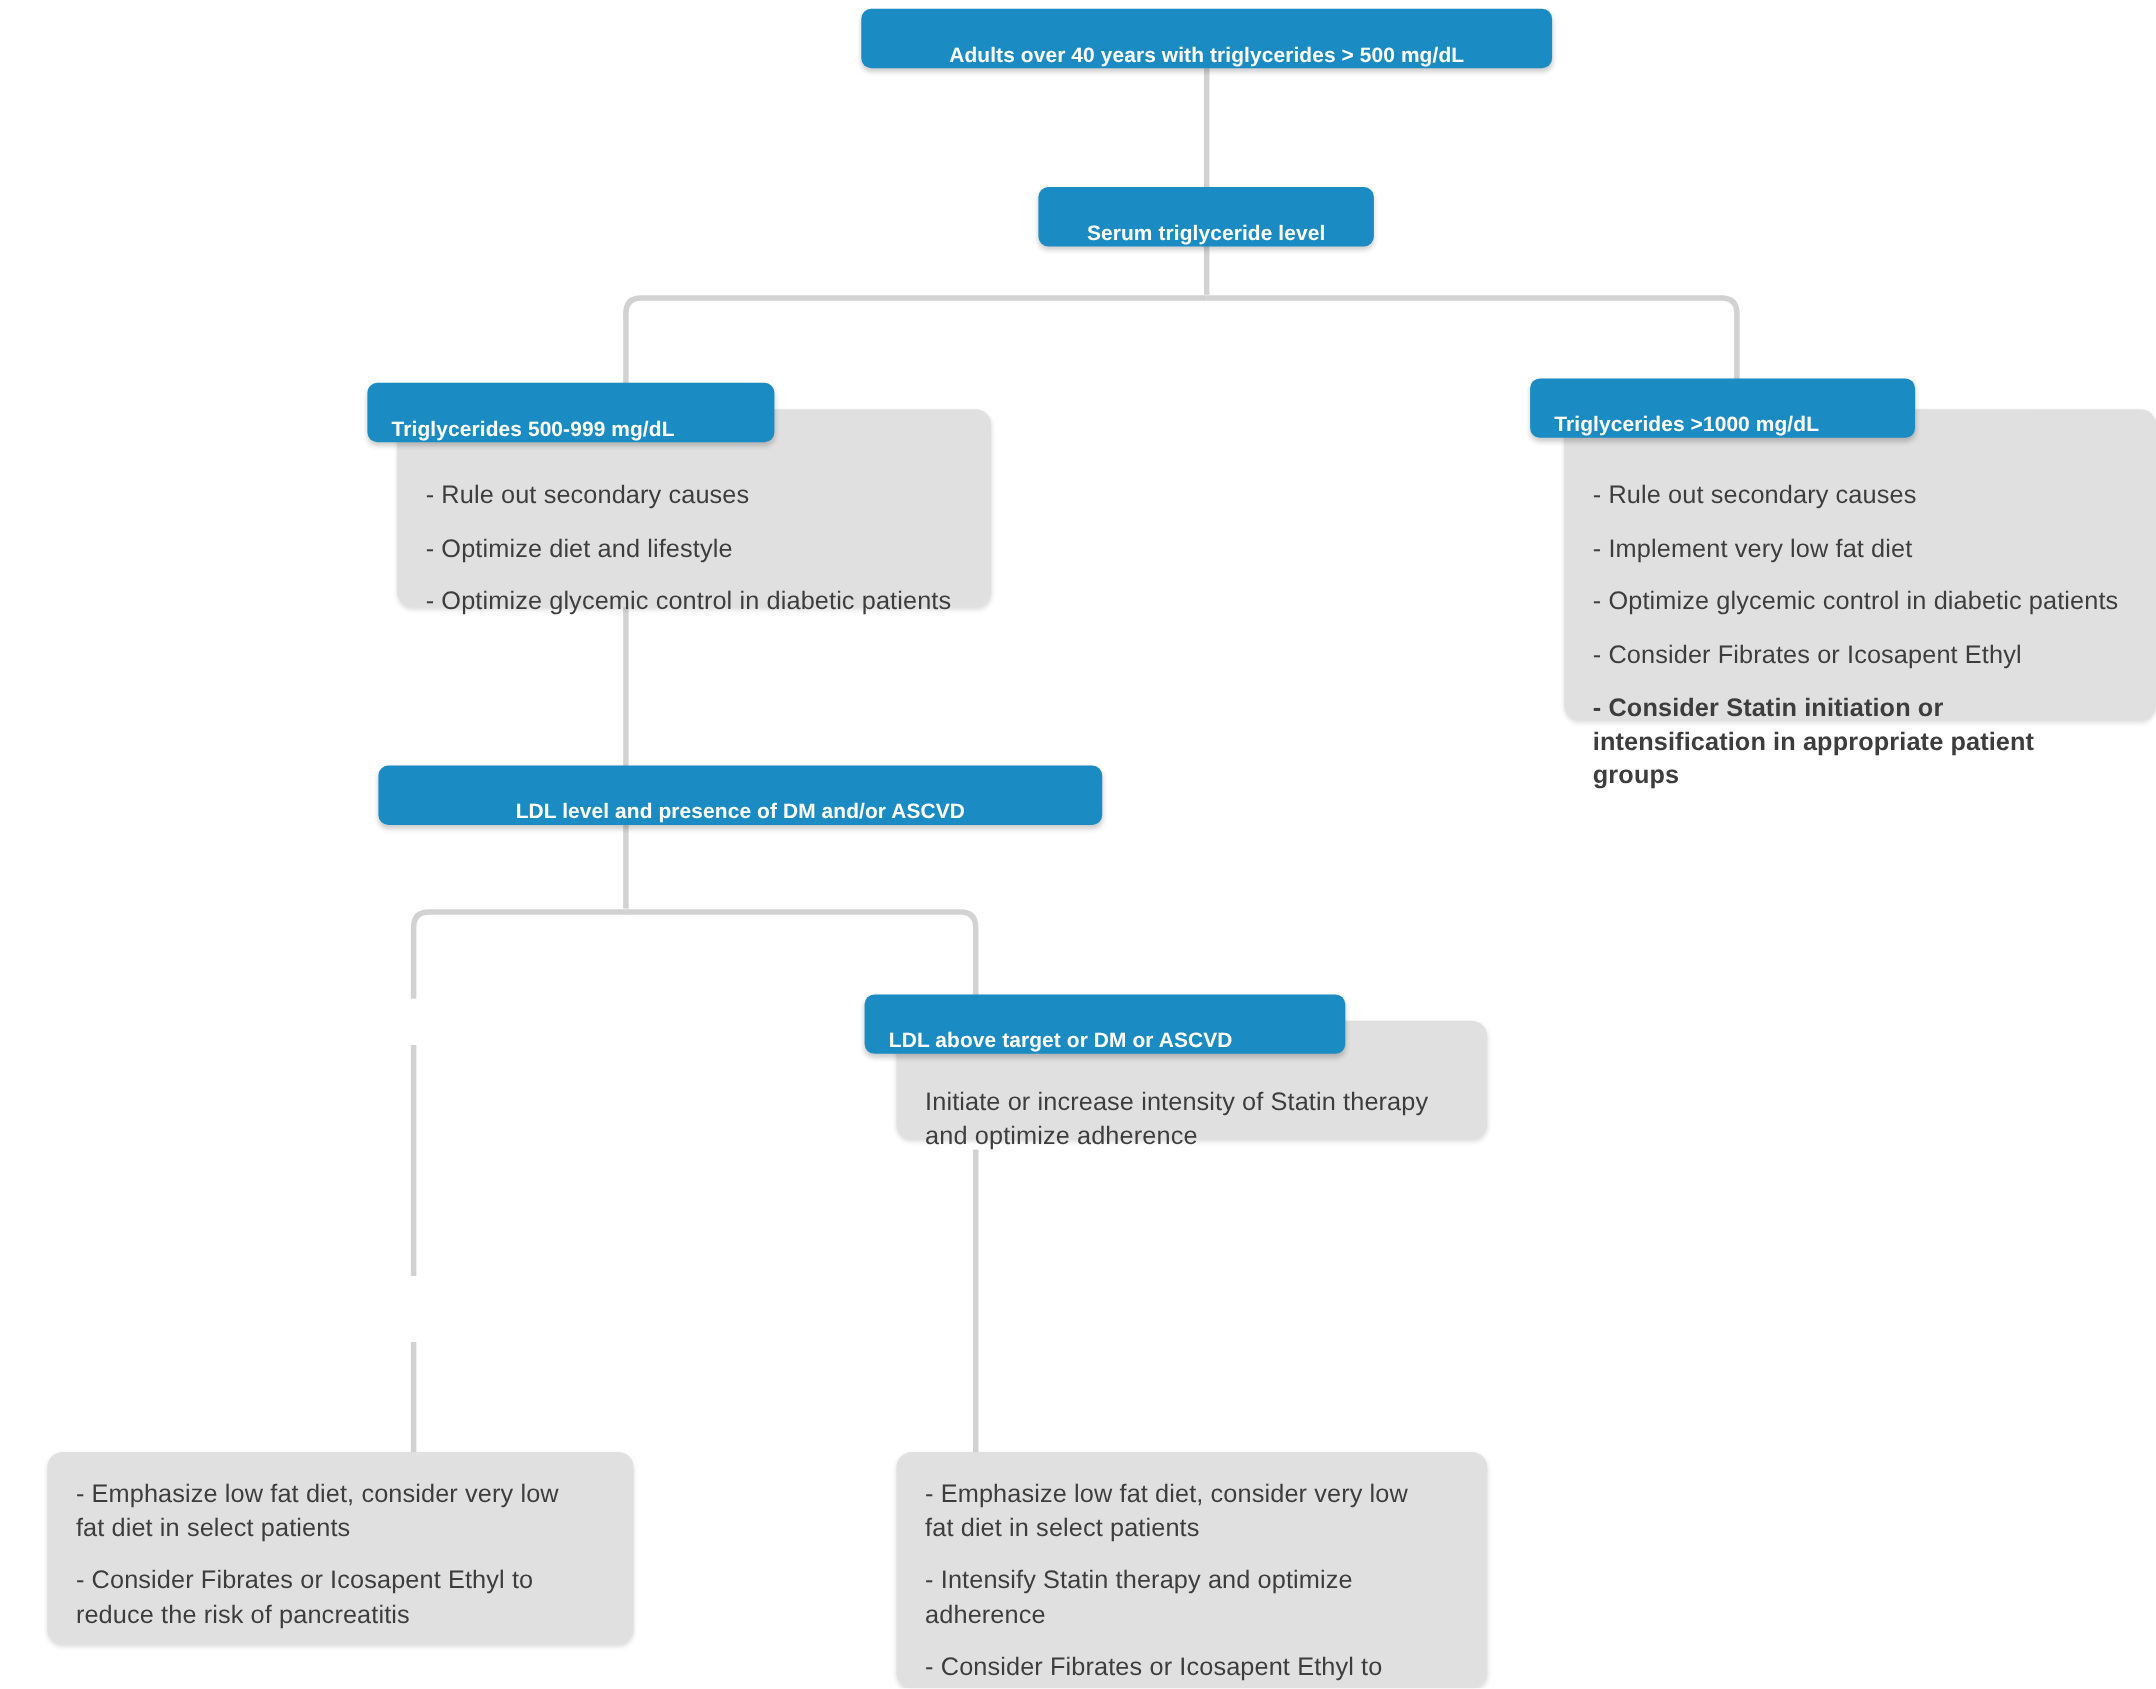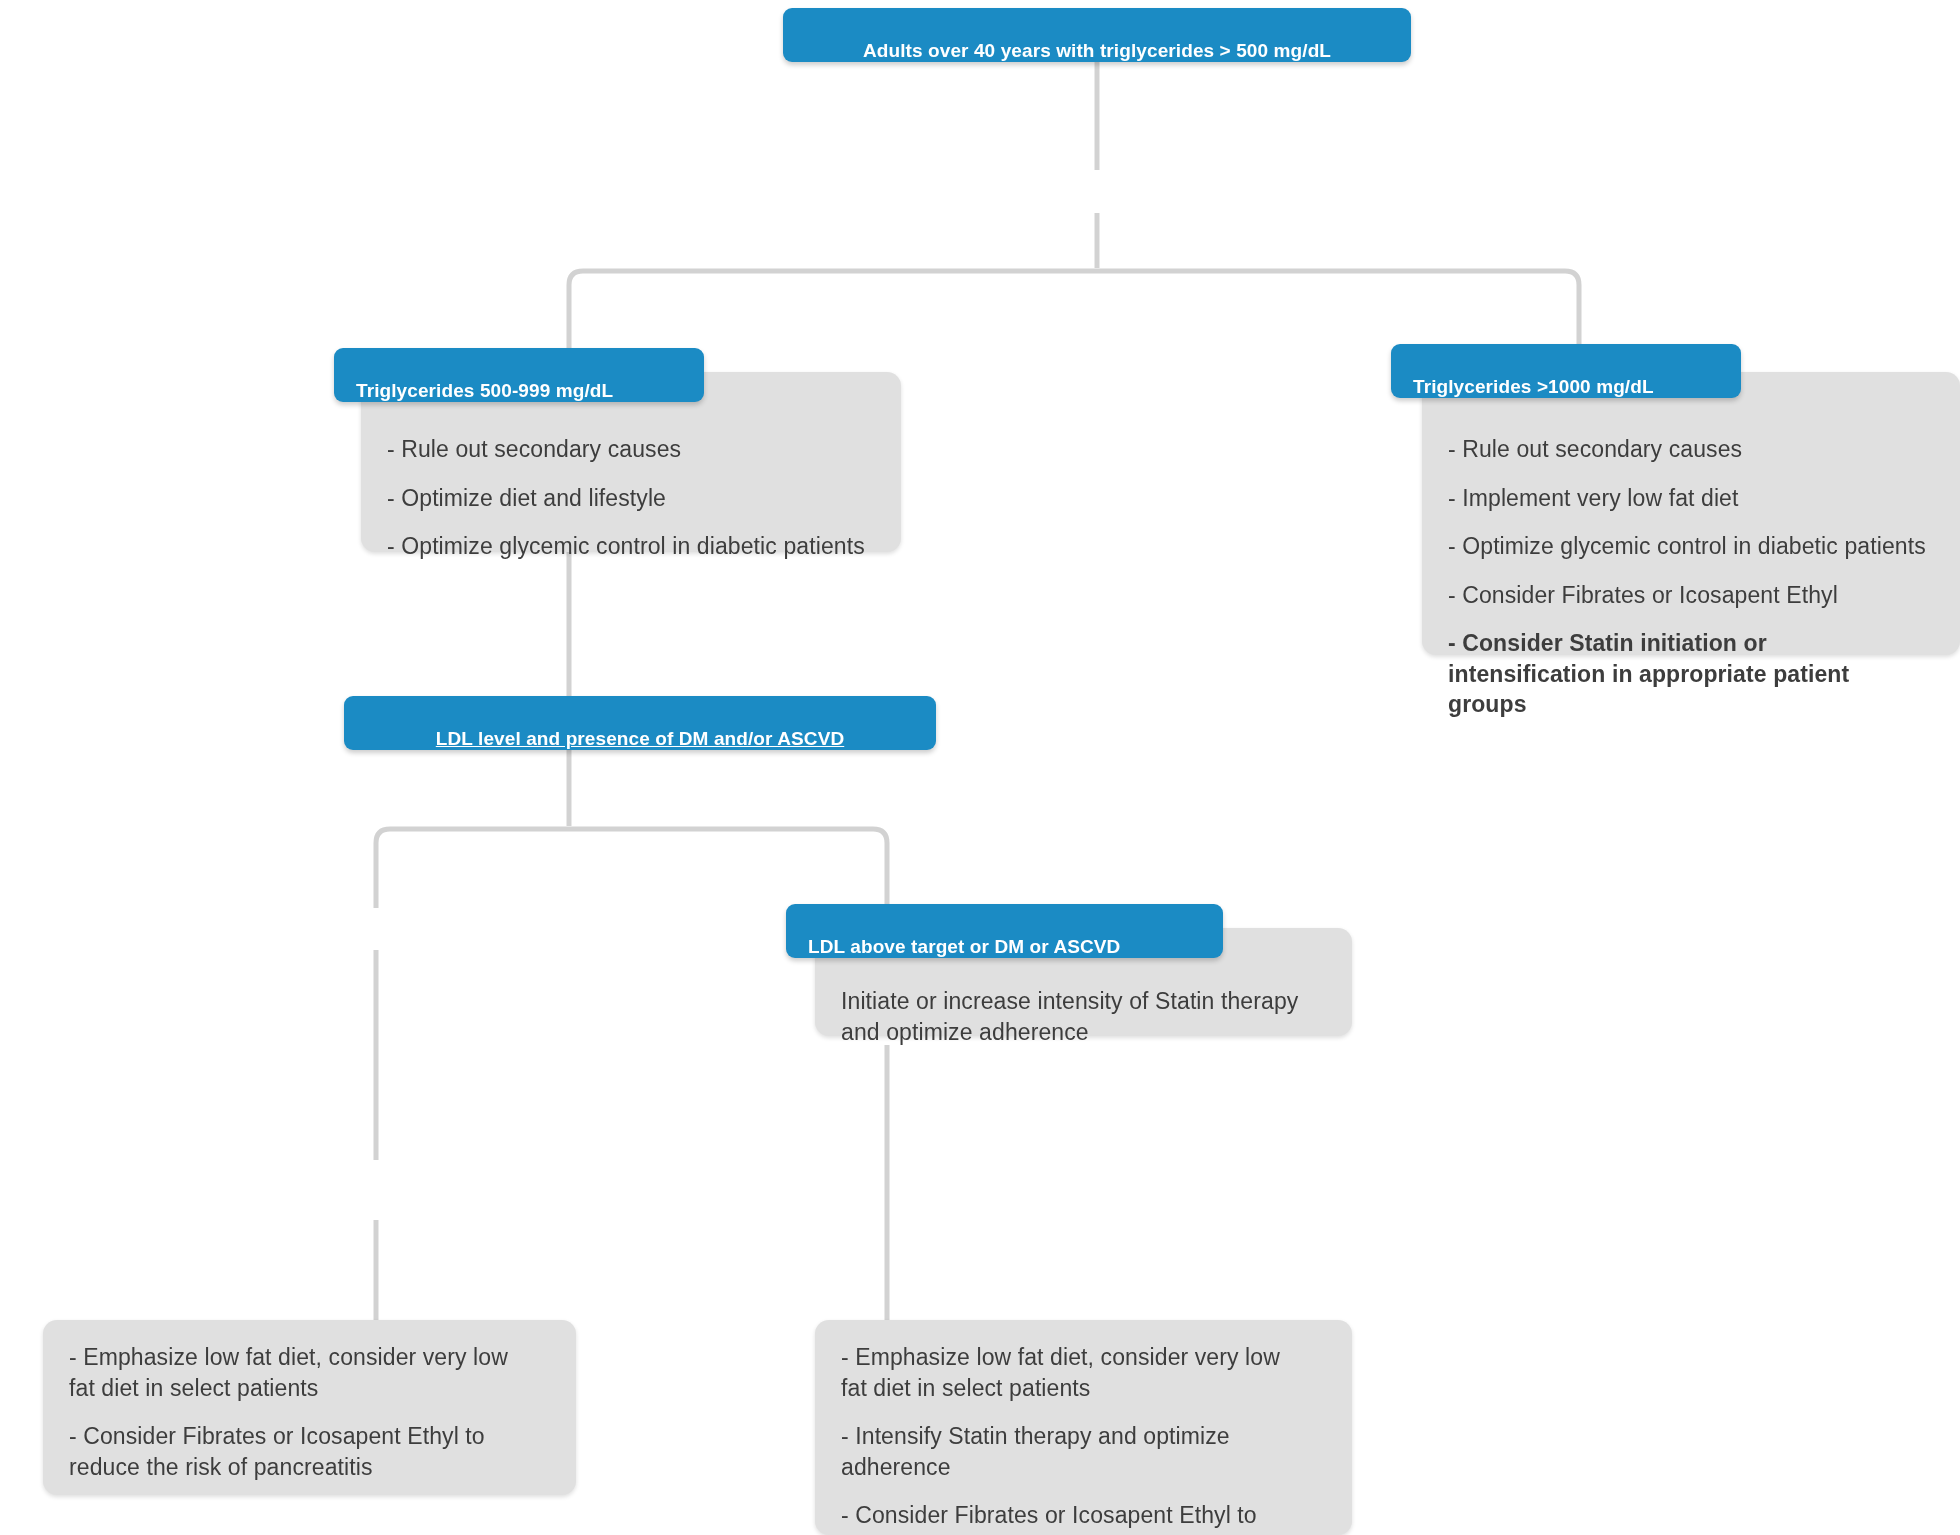--- a/index.html
+++ b/index.html
@@ -89,20 +89,23 @@
       <path d="M376,1220 L376,1320"></path>
 
       <path d="M887,1045 L887,1320"></path>
     </g>
   </svg>
 
   <div class="header center" style="left:783px; top:8px; width:628px; height:54px;">
     <span>Adults over 40 years with triglycerides &gt; 500 mg/dL</span>
   </div>
 
+  <div class="header center" style="left:944px; top:170px; width:305px; height:54px;">
+    <span>Serum triglyceride level</span>
+  </div>
 
   <div class="panel" style="left:361px; top:372px; width:540px; height:180px;">
     <div class="lines" style="padding-top:62px;">
       <div class="bullet">- Rule out secondary causes</div>
       <div class="bullet">- Optimize diet and lifestyle</div>
       <div class="bullet">- Optimize glycemic control in diabetic patients</div>
     </div>
   </div>
   <div class="header" style="left:334px; top:348px; width:370px; height:54px;">
     <span>Triglycerides 500-999 mg/dL</span>
@@ -114,21 +117,21 @@
       <div class="bullet">- Implement very low fat diet</div>
       <div class="bullet">- Optimize glycemic control in diabetic patients</div>
       <div class="bullet">- Consider Fibrates or Icosapent Ethyl</div>
       <div class="bullet" style="max-width:420px;font-weight:bold;">- Consider Statin initiation or intensification in appropriate patient groups</div>
     </div>
   </div>
   <div class="header" style="left:1391px; top:344px; width:350px; height:54px;">
     <span>Triglycerides &gt;1000 mg/dL</span>
   </div>
 
-  <div class="header center" style="left:344px; top:696px; width:592px; height:54px;text-decoration:underline;">
+  <div class="header center" style="left:344px; top:696px; width:658px; height:54px;">
     <span>LDL level and presence of DM and/or ASCVD</span>
   </div>
 
 
   <div class="panel" style="left:815px; top:928px; width:537px; height:108px;">
     <div class="lines" style="padding-top:58px;">
       <div class="bullet" style="max-width:460px;">Initiate or increase intensity of Statin therapy and optimize adherence</div>
     </div>
   </div>
   <div class="header" style="left:786px; top:904px; width:437px; height:54px;">

